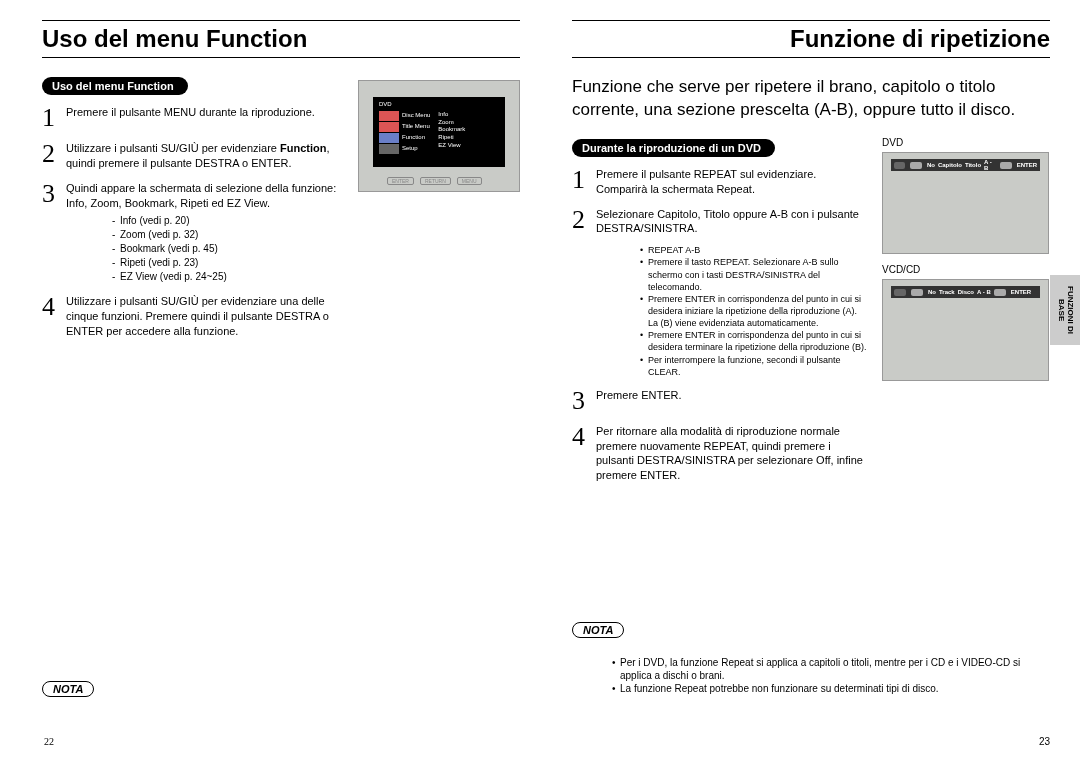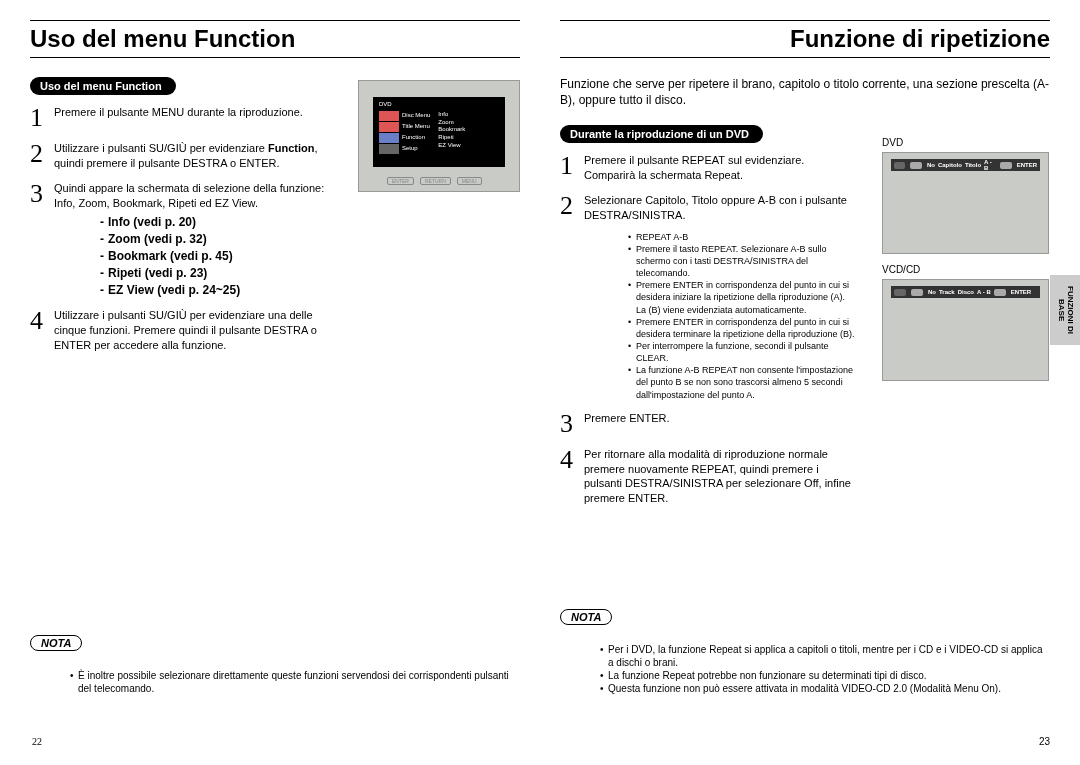--- a/index.html
+++ b/index.html
@@ -17,20 +17,21 @@
     display: flex;
     padding: 20px 30px 10px 30px;
     gap: 40px;
     height: 100%;
     box-sizing: border-box;
     position: relative;
   }
   .col {
     flex: 1;
     position: relative;
+    margin-left: 12px;
   }
   .hdr {
     border-top: 1.5px solid #000;
     border-bottom: 1.5px solid #000;
     margin-bottom: 18px;
     padding: 4px 0;
   }
   .hdr-left h1 {
     margin: 0;
     font-size: 24px;
@@ -76,24 +77,23 @@
     font-family: "Times New Roman", serif;
     width: 18px;
     flex-shrink: 0;
   }
   .stepbody {
     font-size: 11px;
     line-height: 1.35;
     flex: 1;
   }
   .sublist {
-    font-size: 12px;
+    font-size: 10px;
     margin: 4px 0 0 6px;
     line-height: 1.4;
-    font-weight: bold;
   }
   .sublist-tight {
     font-size: 9px;
     margin: 3px 0 0 4px;
     line-height: 1.35;
   }
   .sublist li, .sublist-tight li {
     list-style: none;
     position: relative;
     padding-left: 8px;
@@ -116,21 +116,21 @@
     list-style: none;
     position: relative;
     padding-left: 8px;
   }
   .nota li::before {
     content: "•";
     position: absolute;
     left: 0;
   }
   .intro {
-    font-size: 12px;
+    font-size: 17px;
     line-height: 1.35;
     margin-bottom: 16px;
   }
   .screen {
     width: 160px;
     height: 110px;
     background: #c9cbc7;
     border: 1px solid #999;
     position: absolute;
     right: 0;
@@ -309,23 +309,20 @@
       </div>
       <div class="screen-buttons">
         <span class="scr-btn">ENTER</span>
         <span class="scr-btn">RETURN</span>
         <span class="scr-btn">MENU</span>
       </div>
     </div>
 
     <div style="position:absolute; bottom:50px; left:0; right:0;">
       <div class="pill-sm">NOTA</div>
-      <ul class="nota">
-        <li>È inoltre possibile selezionare direttamente queste funzioni servendosi dei corrispondenti pulsanti del telecomando.</li>
-      </ul>
     </div>
 
     <div class="pagenum left">22</div>
   </div>
 
   <div class="col">
     <div class="hdr hdr-right">
       <h1>Funzione di ripetizione</h1>
     </div>
 
@@ -341,21 +338,20 @@
       <div class="step">
         <div class="stepnum">2</div>
         <div class="stepbody">
           <span>Selezionare Capitolo, Titolo oppure A-B con i pulsante DESTRA/SINISTRA.</span>
           <ul class="sublist-tight" style="margin-top:8px;">
             <li style="padding-left:8px;"><span>REPEAT A-B</span></li>
             <li>Premere il tasto REPEAT. Selezionare A-B sullo schermo con i tasti DESTRA/SINISTRA del telecomando.</li>
             <li>Premere ENTER in corrispondenza del punto in cui si desidera iniziare la ripetizione della riproduzione (A). La (B) viene evidenziata automaticamente.</li>
             <li>Premere ENTER in corrispondenza del punto in cui si desidera terminare la ripetizione della riproduzione (B).</li>
             <li>Per interrompere la funzione, secondi il pulsante CLEAR.</li>
-            <li>La funzione A-B REPEAT non consente l'impostazione del punto B se non sono trascorsi almeno 5 secondi dall'impostazione del punto A.</li>
           </ul>
         </div>
       </div>
       <div class="step">
         <div class="stepnum">3</div>
         <div class="stepbody">Premere ENTER.</div>
       </div>
       <div class="step">
         <div class="stepnum">4</div>
         <div class="stepbody">Per ritornare alla modalità di riproduzione normale premere nuovamente REPEAT, quindi premere i pulsanti DESTRA/SINISTRA per selezionare Off, infine premere ENTER.</div>
@@ -389,20 +385,19 @@
           <b>ENTER</b>
         </div>
       </div>
     </div>
 
     <div style="position:absolute; bottom:50px; left:0; right:0;">
       <div class="pill-sm">NOTA</div>
       <ul class="nota">
         <li>Per i DVD, la funzione Repeat si applica a capitoli o titoli, mentre per i CD e i VIDEO-CD si applica a dischi o brani.</li>
         <li>La funzione Repeat potrebbe non funzionare su determinati tipi di disco.</li>
-        <li>Questa funzione non può essere attivata in modalità VIDEO-CD 2.0 (Modalità Menu On).</li>
       </ul>
     </div>
 
     <div class="pagenum right">23</div>
     <div class="sidetab">FUNZIONI DI BASE</div>
   </div>
 </div>
 
 </body></html>

